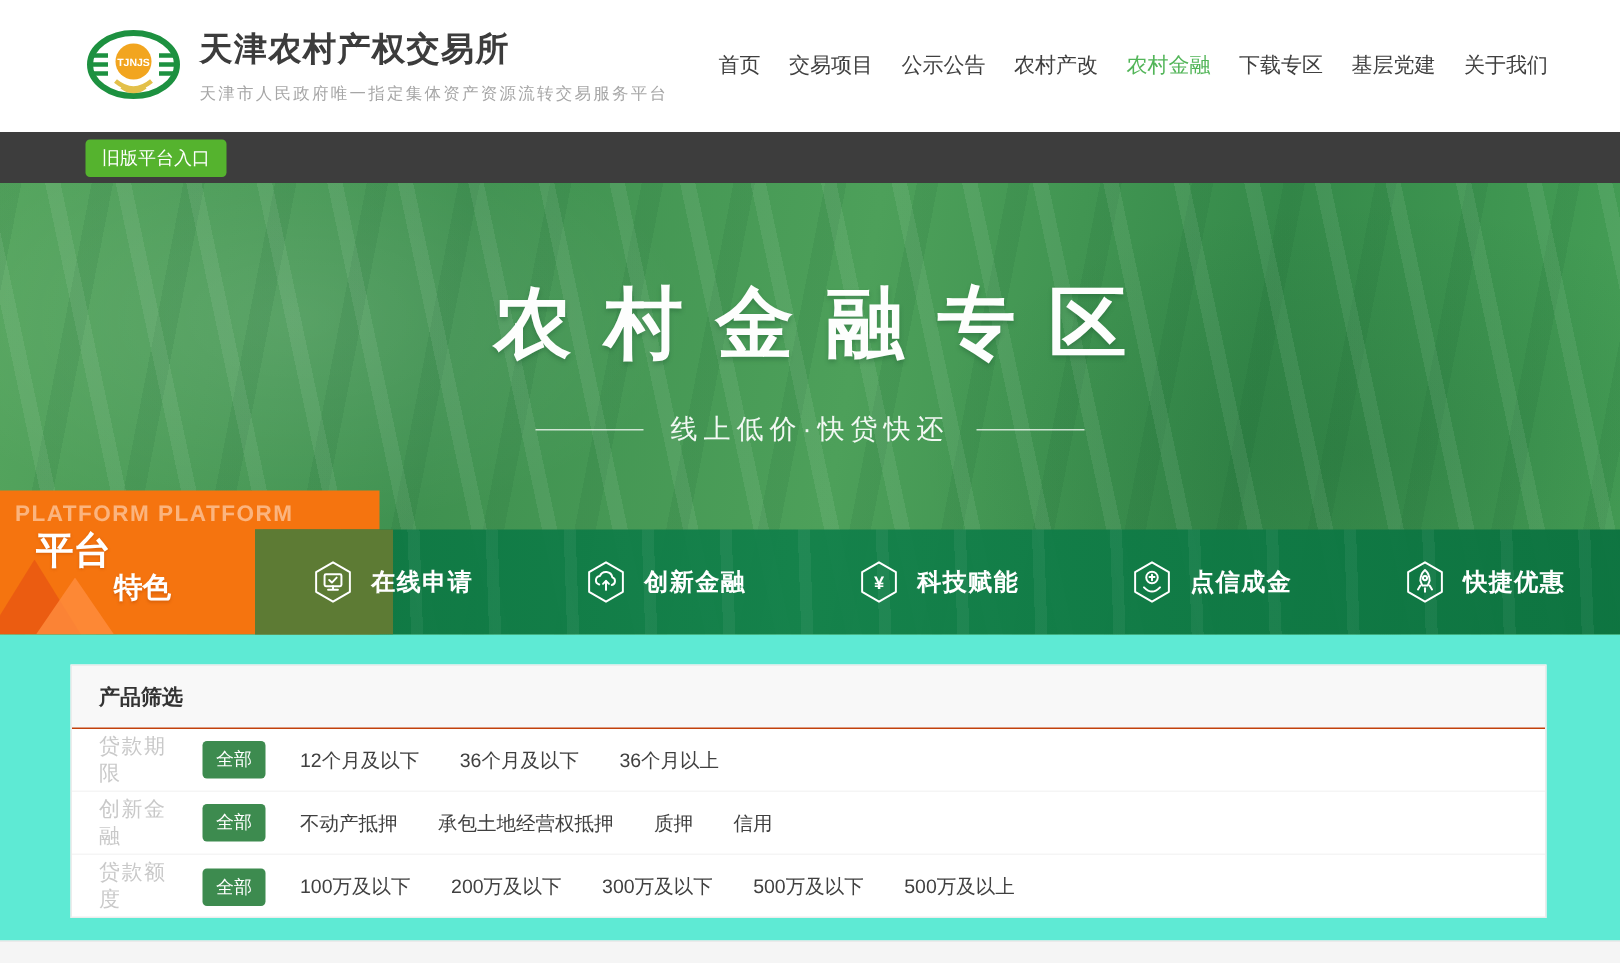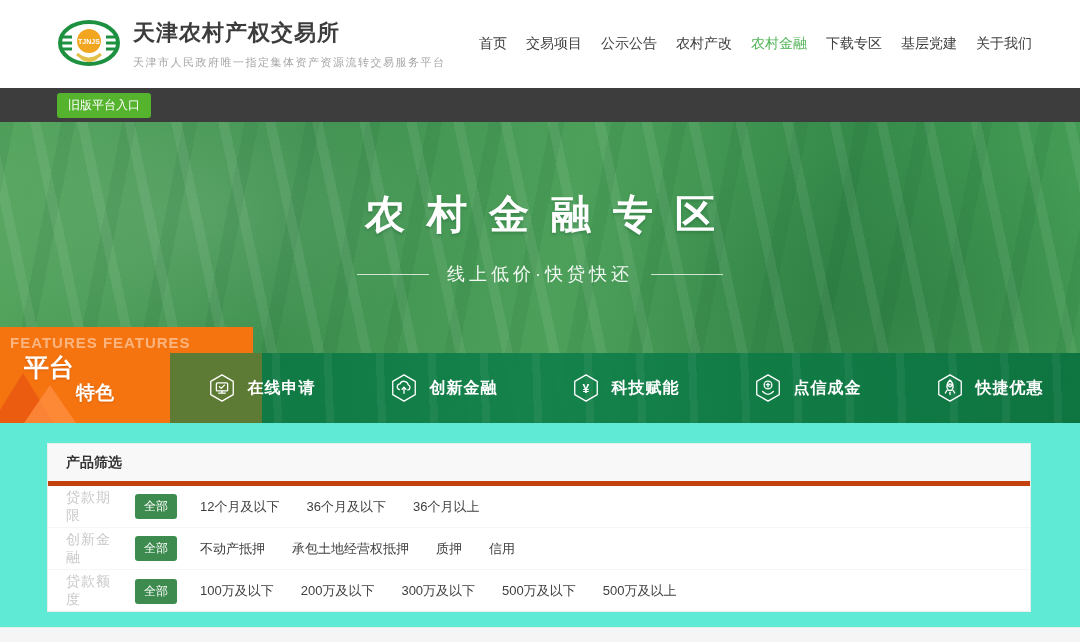--- a/index.html
+++ b/index.html
@@ -25,23 +25,23 @@
   
   .banner { position:relative; height:301px; overflow:hidden;
             background:linear-gradient(100deg,#55a55e 0%,#3f9150 28%,#4da05a 52%,#358a4a 76%,#47a057 100%); }
   .banner::before { content:""; position:absolute; inset:0;
       background:
         repeating-linear-gradient(78deg, rgba(255,255,255,0.07) 0 10px, rgba(255,255,255,0) 10px 46px),
         repeating-linear-gradient(101deg, rgba(20,90,45,0.10) 0 14px, rgba(0,0,0,0) 14px 60px),
         radial-gradient(380px 200px at 18% 30%, rgba(255,255,255,0.10), rgba(255,255,255,0) 70%),
         radial-gradient(420px 240px at 84% 60%, rgba(10,70,35,0.18), rgba(0,0,0,0) 70%); }
   .banner-content { position:relative; text-align:center; padding-top:72px; z-index:1; }
-  .banner-title { display:inline-block; font-size:40px; font-weight:bold; color:#fdfefd;
+  .banner-title { display:inline-block; font-size:52px; font-weight:bold; color:#fdfefd;
                   letter-spacing:22px; padding-left:22px; line-height:1;
-                  text-shadow:0 2px 3px rgba(30,90,50,0.35); }
+                  text-shadow:0 2px 3px rgba(30,90,50,0.35);font-family:Liberation Mono, monospace; }
   .banner-subline { margin-top:28px; display:flex; align-items:center; justify-content:center; gap:18px; }
   .banner-sub { font-size:18px; color:#f2f8f3; letter-spacing:4px; }
   .subline-rule { width:72px; height:1px; background:rgba(255,255,255,0.75); }
 
   
   .feature-box { position:absolute; left:0; top:205px; width:253px; height:96px;
                  background:#f5740f; overflow:hidden; z-index:2; }
   .feature-en { position:relative; z-index:3; padding:7px 0 0 10px; font-size:15px; font-weight:bold;
                 color:rgba(255,219,196,0.62); letter-spacing:1px; }
   .feature-zh1 { position:relative; z-index:3; margin:3px 0 0 24px; font-size:25px; font-weight:bold;
@@ -63,21 +63,21 @@
          cursor:pointer; color:#fff; }
   .tab-label { font-size:16px; font-weight:bold; letter-spacing:1px; }
   .hex { width:30px; height:30px; display:block; }
   .hex path, .hex rect, .hex circle, .hex polyline, .hex line
       { fill:none; stroke:#fff; stroke-width:1.4; stroke-linecap:round; stroke-linejoin:round; }
   .hex text { fill:#fff; stroke:none; font-weight:bold; }
 
   
   .panel { position:absolute; left:47px; top:443px; width:984px; height:169px;
            background:#fff; border:1px solid #ececec; }
-  .panel-head { height:42px; background:#f8f8f8; border-bottom:5px solid #c2410c;
+  .panel-head { height:42px; background:#f8f8f8; border-bottom:1px solid #c2410c;
                 display:flex; align-items:center; padding-left:18px; }
   .panel-title { font-size:14px; font-weight:bold; color:#333; }
   .filter-row { height:42px; display:flex; align-items:center; padding-left:18px;
                 border-bottom:1px solid #f5f5f5; }
   .filter-row:last-child { border-bottom:none; }
   .filter-label { width:58px; font-size:14px; color:#c9c9c9; letter-spacing:1px; margin-right:11px; }
   .badge { background:#3d8b4f; color:#fff; font-size:12px; padding:4px 9px;
            border-radius:3px; margin-right:23px; cursor:pointer; }
   .opts { display:flex; gap:27px; font-size:13px; color:#404040; }
   .opt { cursor:pointer; white-space:nowrap; }
@@ -131,21 +131,21 @@
     <div class="banner-content">
       <div class="banner-title">农村金融专区</div>
       <div class="banner-subline">
         <span class="subline-rule"></span>
         <span class="banner-sub">线上低价·快贷快还</span>
         <span class="subline-rule"></span>
       </div>
     </div>
 
     <div class="feature-box">
-      <div class="feature-en">FEATURES FEATURES</div>
+      <div class="feature-en">PLATFORM PLATFORM</div>
       <div class="feature-zh1">平台</div>
       <div class="feature-zh2">特色</div>
       <div class="mtn mtn-1"></div>
       <div class="mtn mtn-2"></div>
     </div>
 
     <div class="tab-strip">
       <div class="olive-tile"></div>
       <div class="tabs">
 

